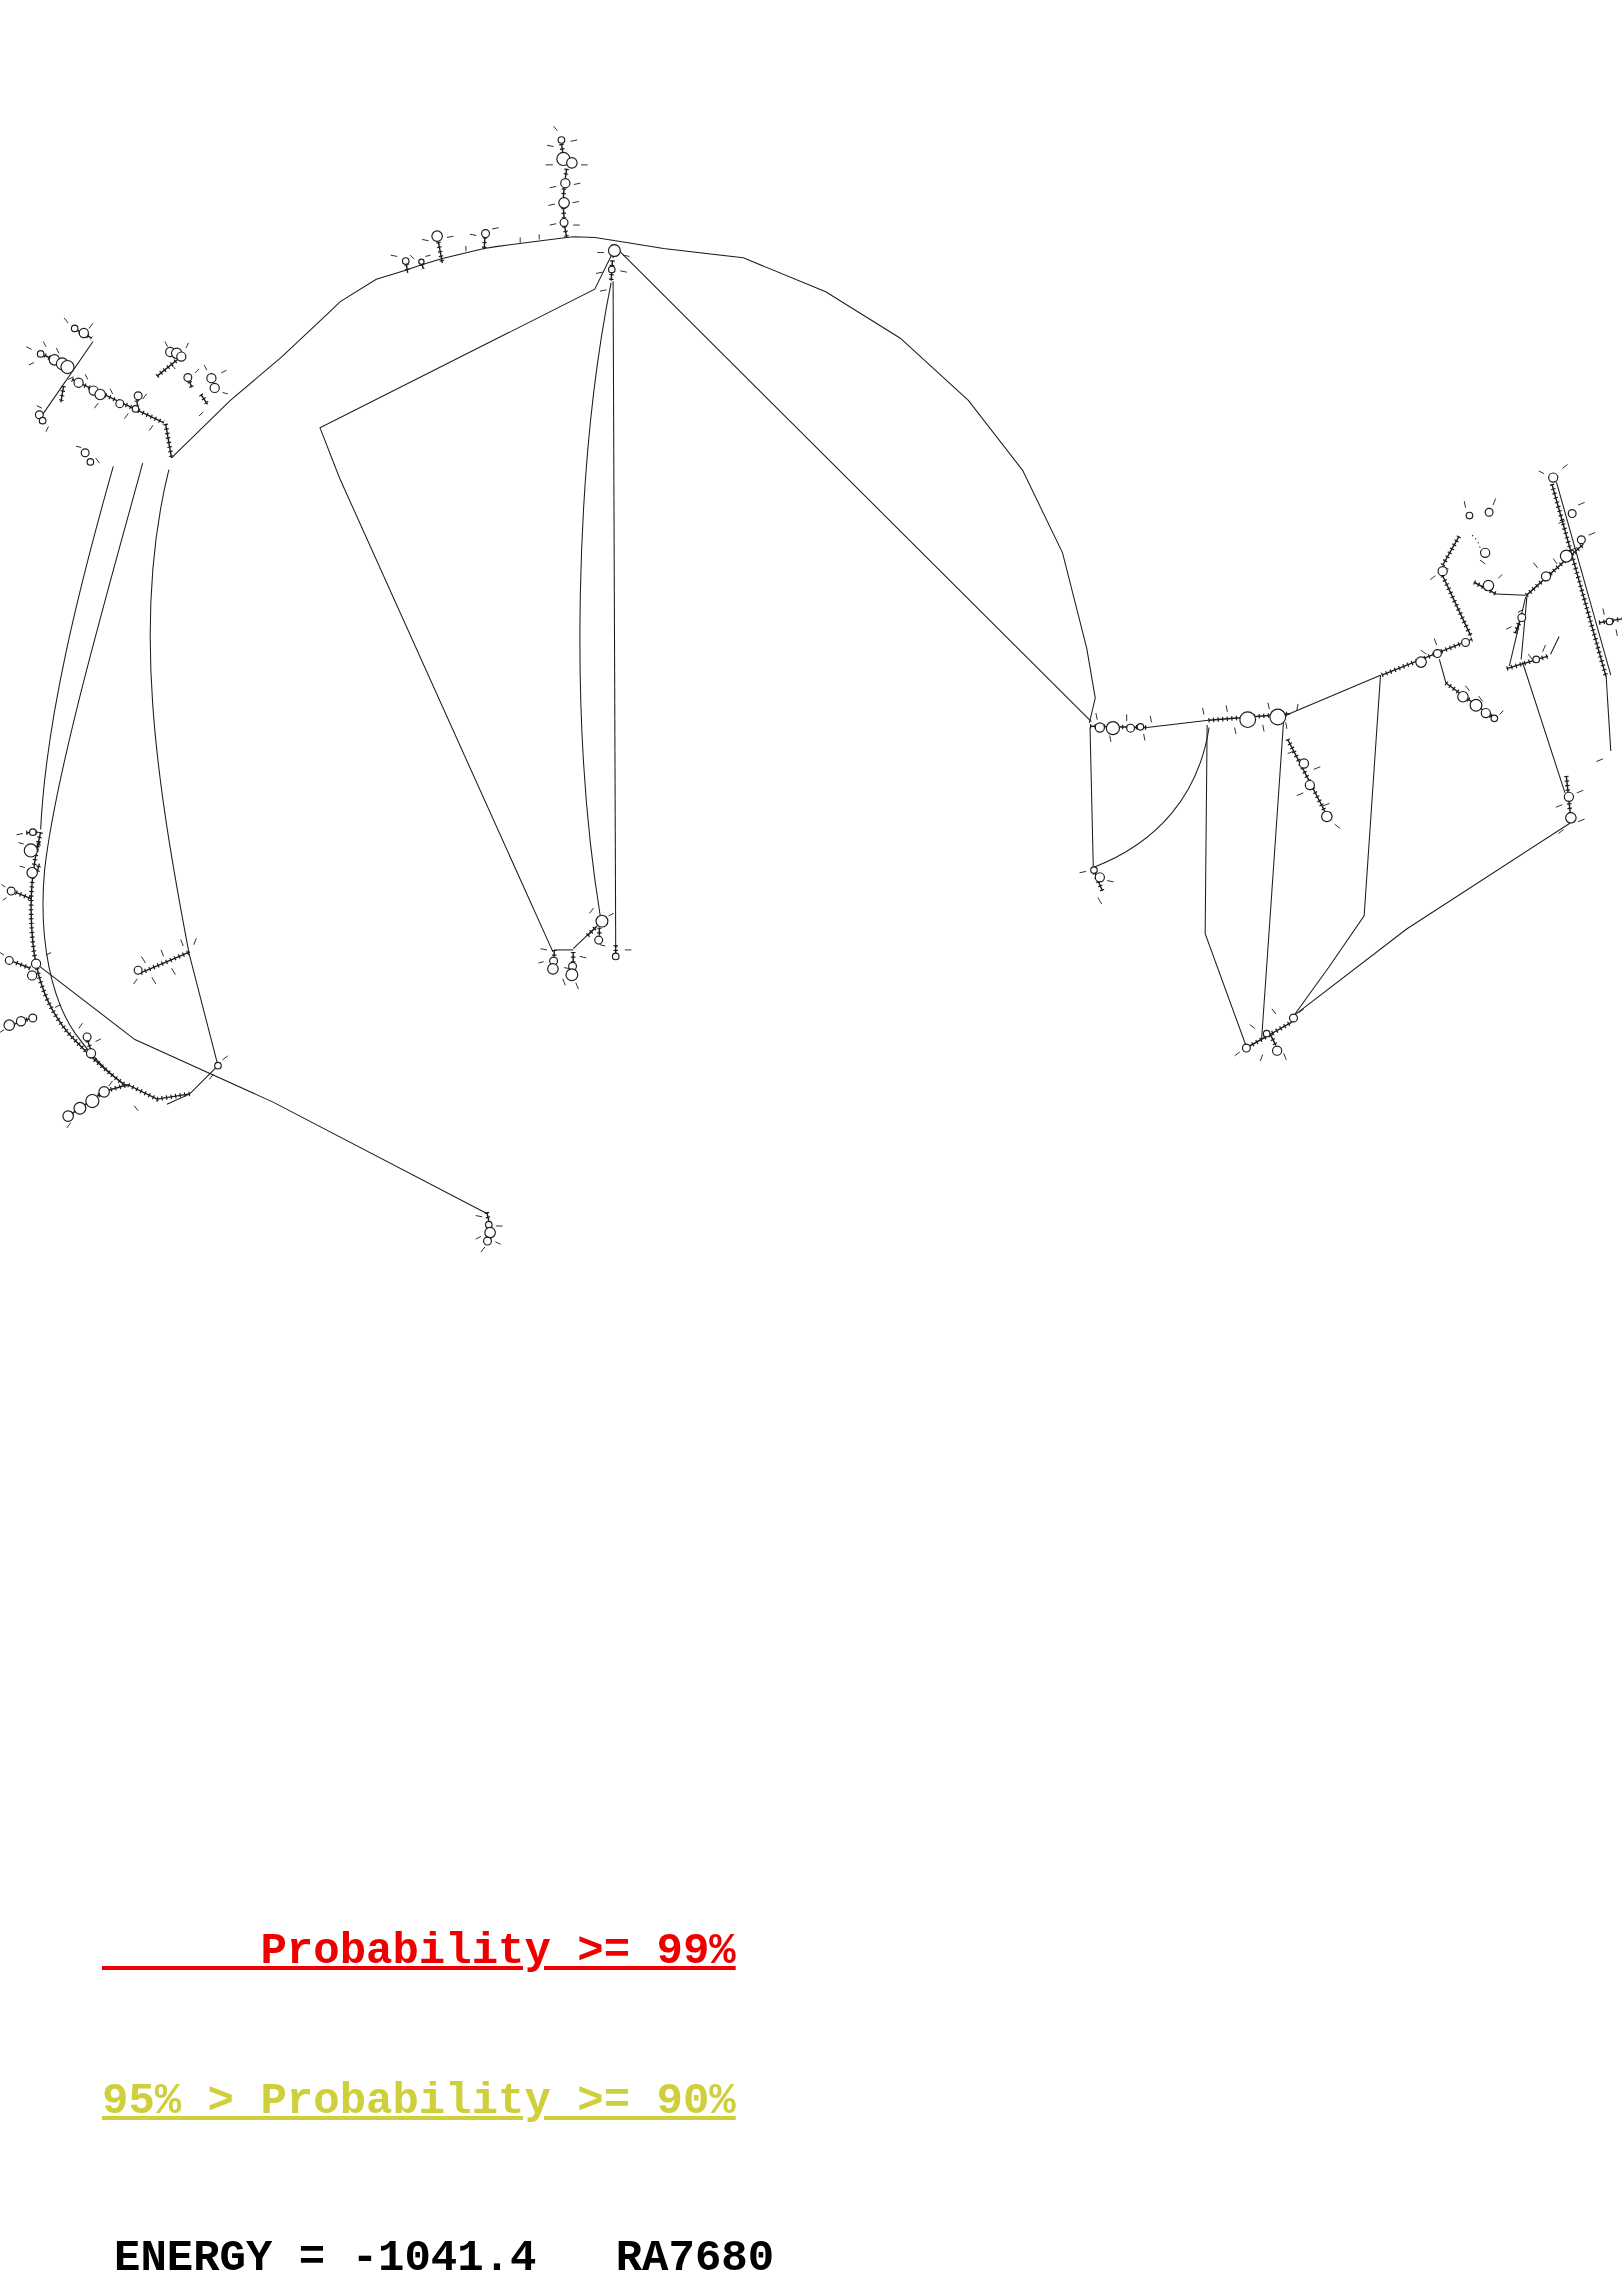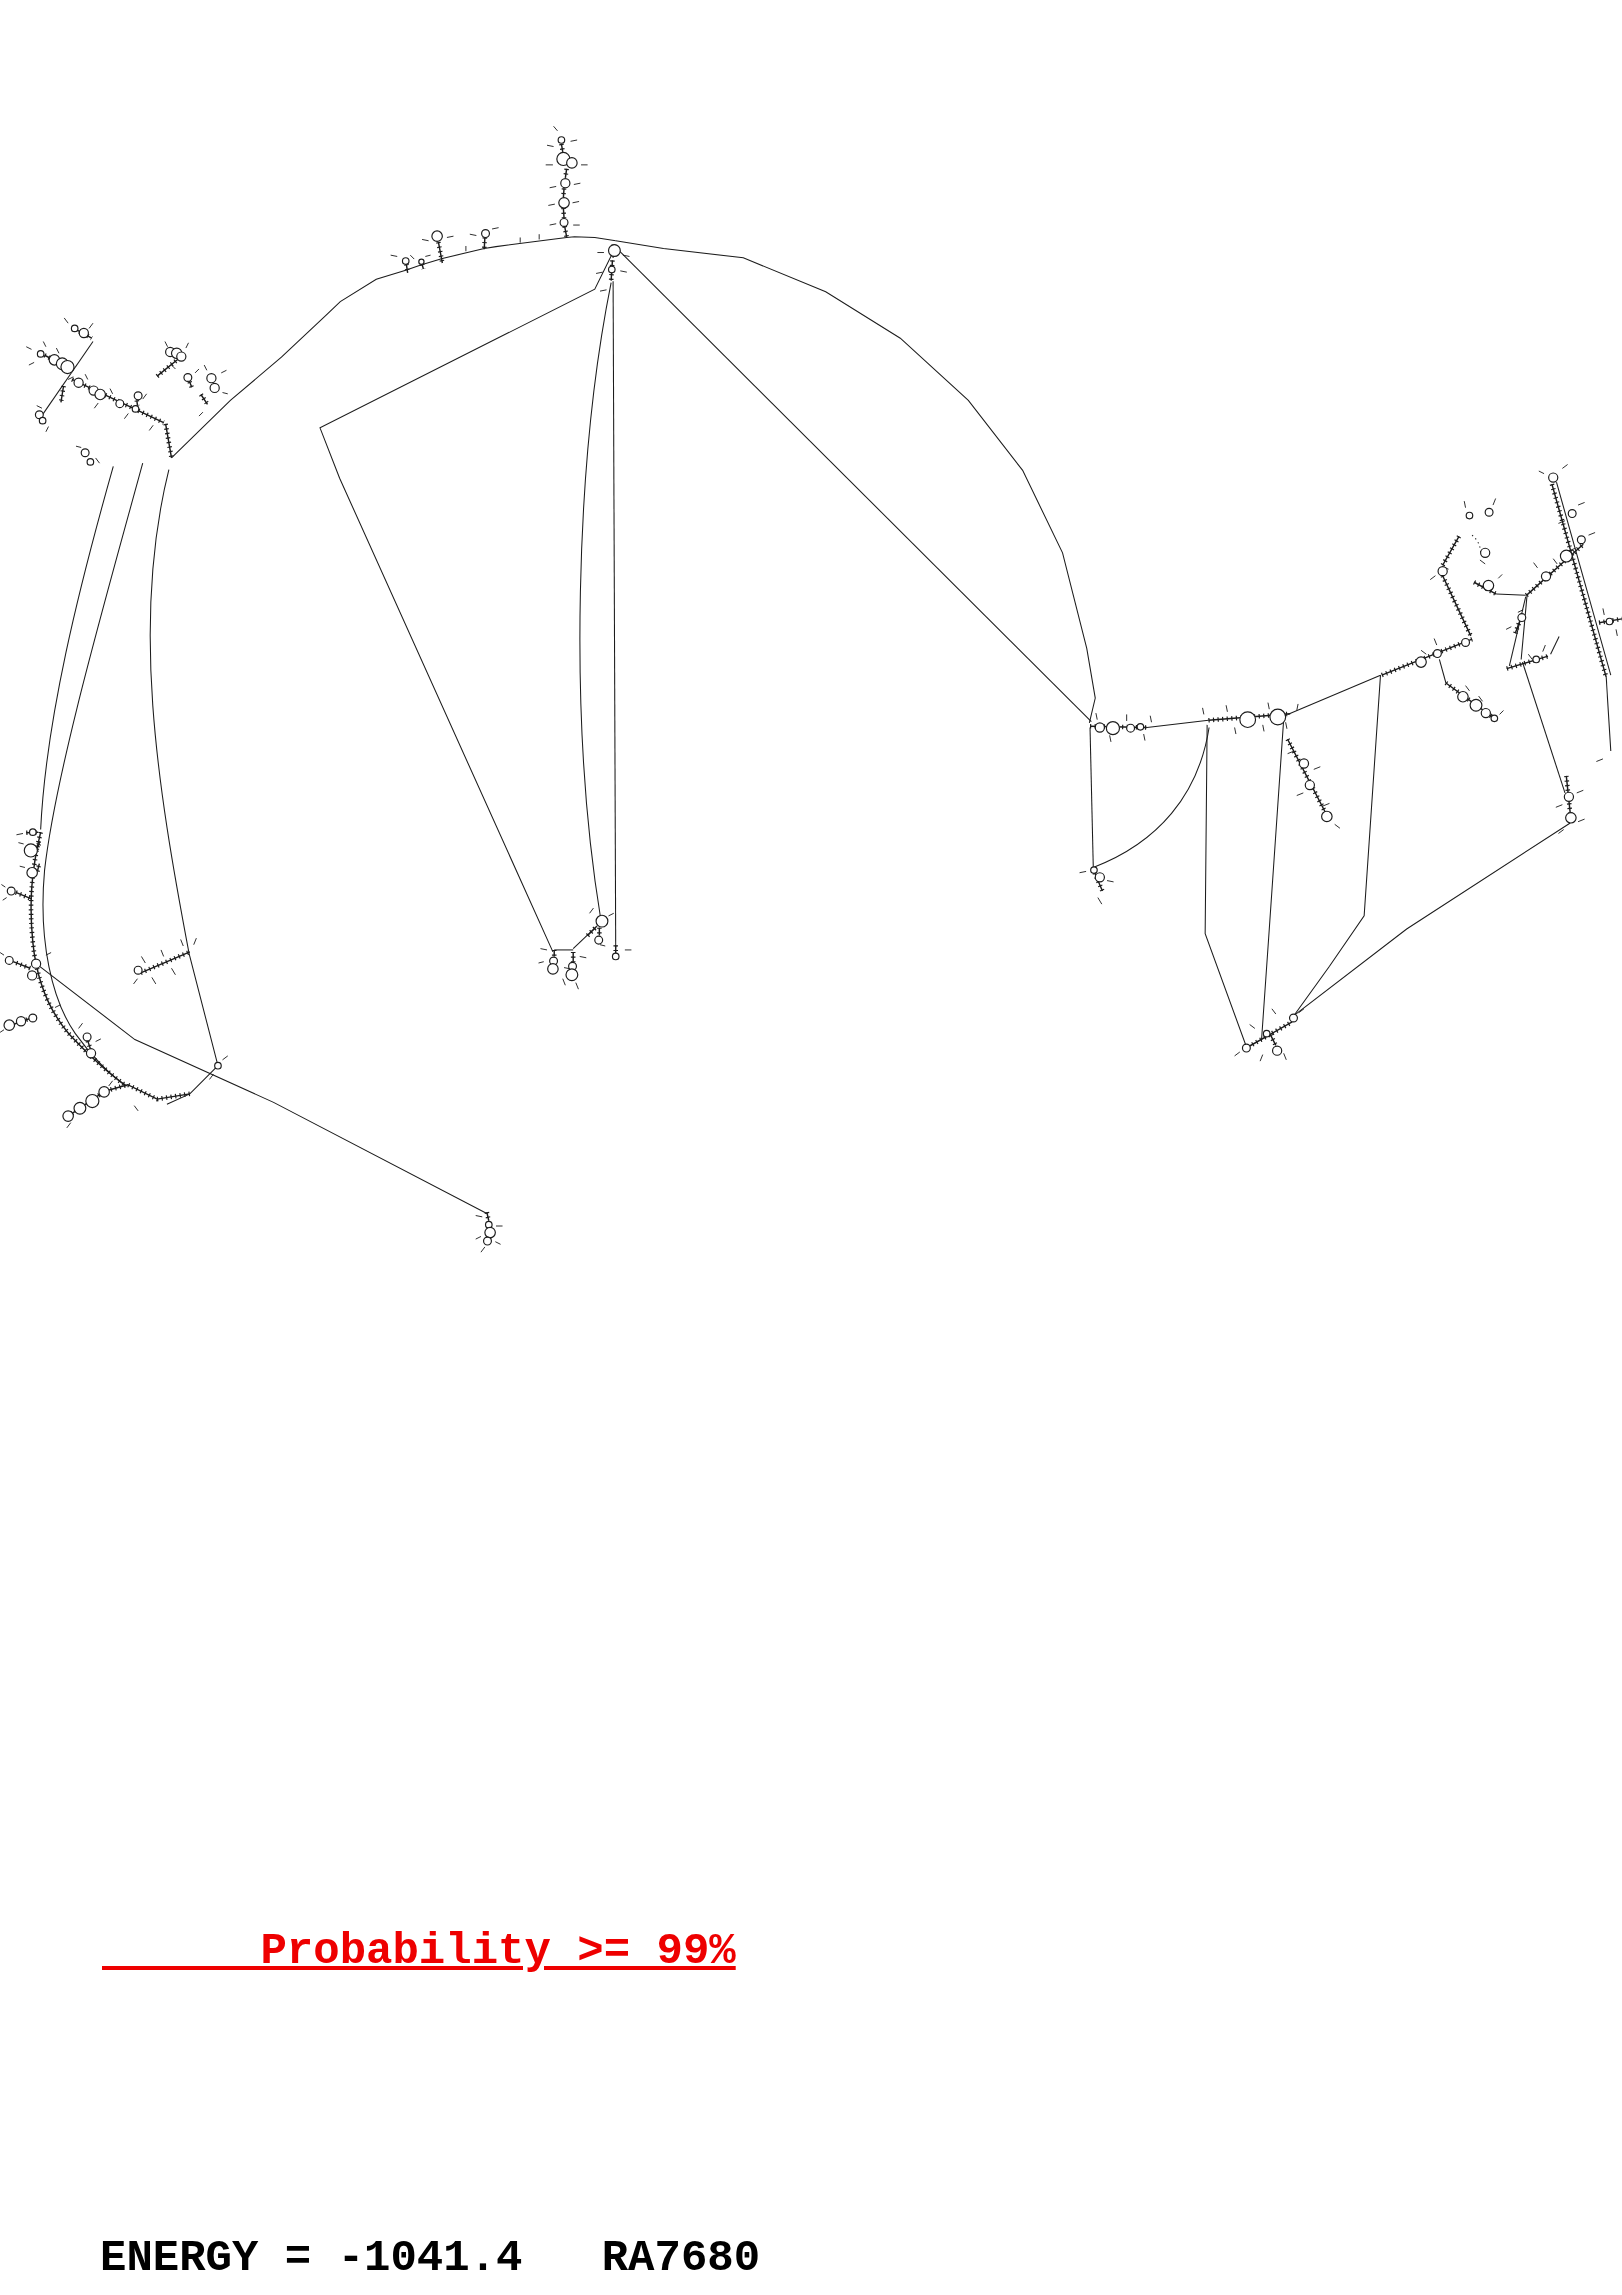--- a/index.html
+++ b/index.html
@@ -1,21 +1,21 @@
 <!DOCTYPE html>
 <html style="font-size:10.5px"><head>
 <meta charset="utf-8">
 <style>
   html,body{margin:0;padding:0;background:#ffffff;}
   body{width:1622px;height:2295px;position:relative;font-family:"Liberation Mono",monospace;}
   .page{position:absolute;inset:0;background:#fff;}
   svg.structure{position:absolute;left:0;top:0;width:1622px;height:2295px;}
   .legend{position:absolute;left:102px;top:1826px;font-weight:700;font-size:44px;line-height:50px;white-space:pre;letter-spacing:0;}
   .legend .row{height:50px;text-decoration:underline;}
-  .footer{position:absolute;left:100px;top:2233px;font-weight:700;font-size:44px;color:#000;white-space:pre;}
+  .footer{position:absolute;left:114px;top:2233px;font-weight:700;font-size:44px;color:#000;white-space:pre;}
 </style>
 </head>
 <body>
 
 <div class="page">
 
   <svg class="structure" viewBox="0 0 2479 3508" xmlns="http://www.w3.org/2000/svg">
       <path d="M941,368 L909,363 L878,362 L866,363 L827,368 L758,377 L740,380 L676,395 L643,405 L620,413 L575,427 L520,461 L498,482 L430,546 L352,612 L262,700" fill="none" stroke="#1c1c1c" stroke-width="1.6"></path>
       <path d="M941,368 L1014,380 L1136,394 L1262,446 L1376,517 L1480,612 L1563,719 L1624,845 L1661,991 L1674,1067 L1665,1105" fill="none" stroke="#1c1c1c" stroke-width="1.6"></path>
       <path d="M943,380 L1668,1103" fill="none" stroke="#1c1c1c" stroke-width="1.6"></path>
@@ -196,20 +196,21 @@
       <circle cx="277" cy="545" r="7" fill="#ffffff" stroke="#1c1c1c" stroke-width="1.8"></circle>
       <circle cx="287" cy="577" r="6" fill="#ffffff" stroke="#1c1c1c" stroke-width="1.8"></circle>
       <circle cx="323" cy="578" r="7" fill="#ffffff" stroke="#1c1c1c" stroke-width="1.8"></circle>
       <circle cx="328" cy="593" r="7" fill="#ffffff" stroke="#1c1c1c" stroke-width="1.8"></circle>
       <circle cx="130" cy="692" r="6" fill="#ffffff" stroke="#1c1c1c" stroke-width="1.8"></circle>
       <circle cx="138" cy="706" r="5" fill="#ffffff" stroke="#1c1c1c" stroke-width="1.8"></circle>
     </svg>
 
   <div class="legend">
     <div class="row" style="color: rgb(238, 0, 0);">      Probability &gt;= 99%</div>
+    <div class="row" style="color: rgb(207, 207, 60);">95% &gt; Probability &gt;= 90%</div>
     
     
     
     
     
   </div>
 
   <div class="footer">ENERGY = -1041.4   RA7680</div>
 
 </div>

